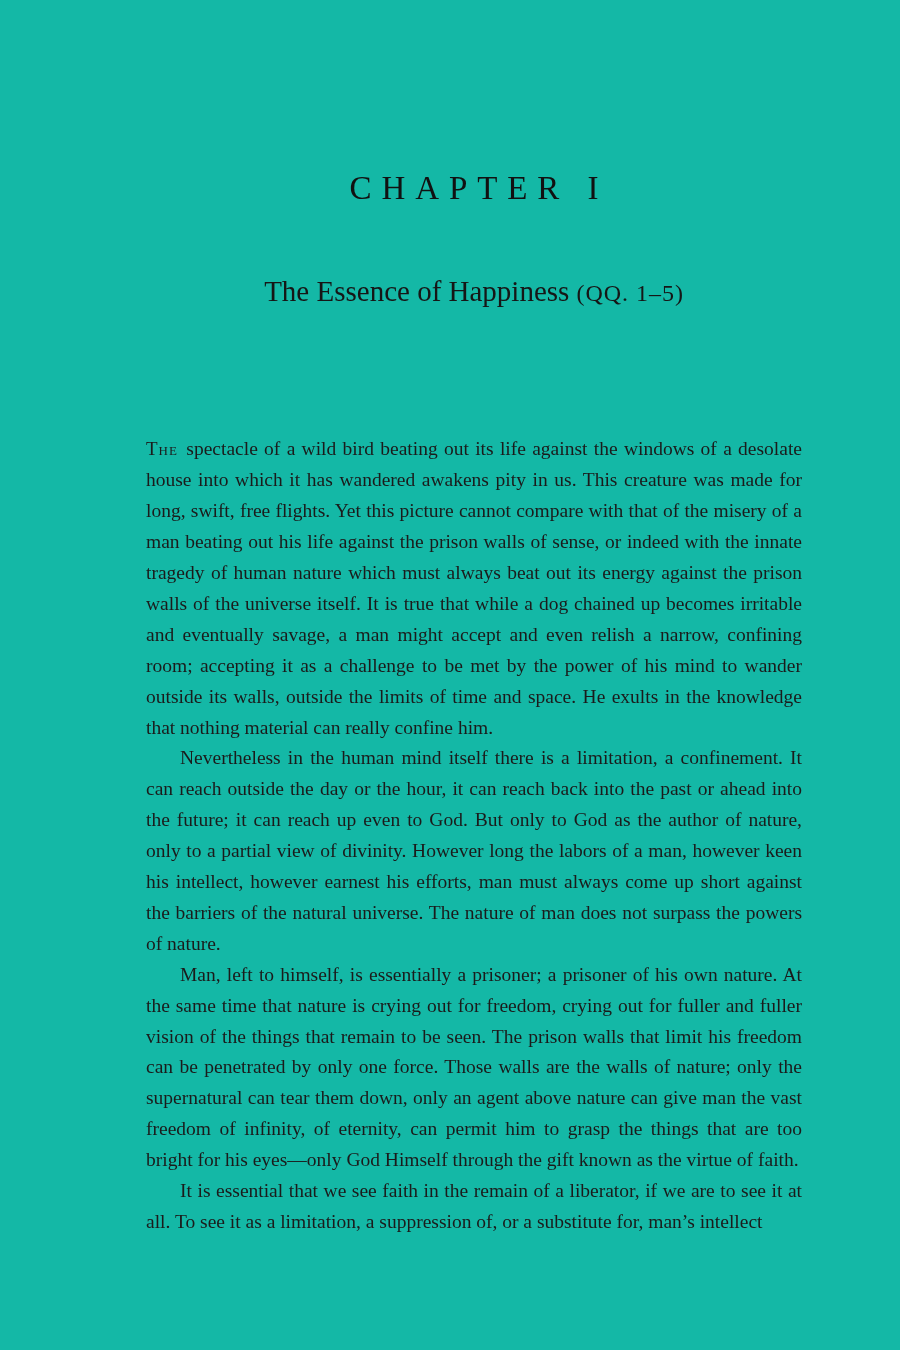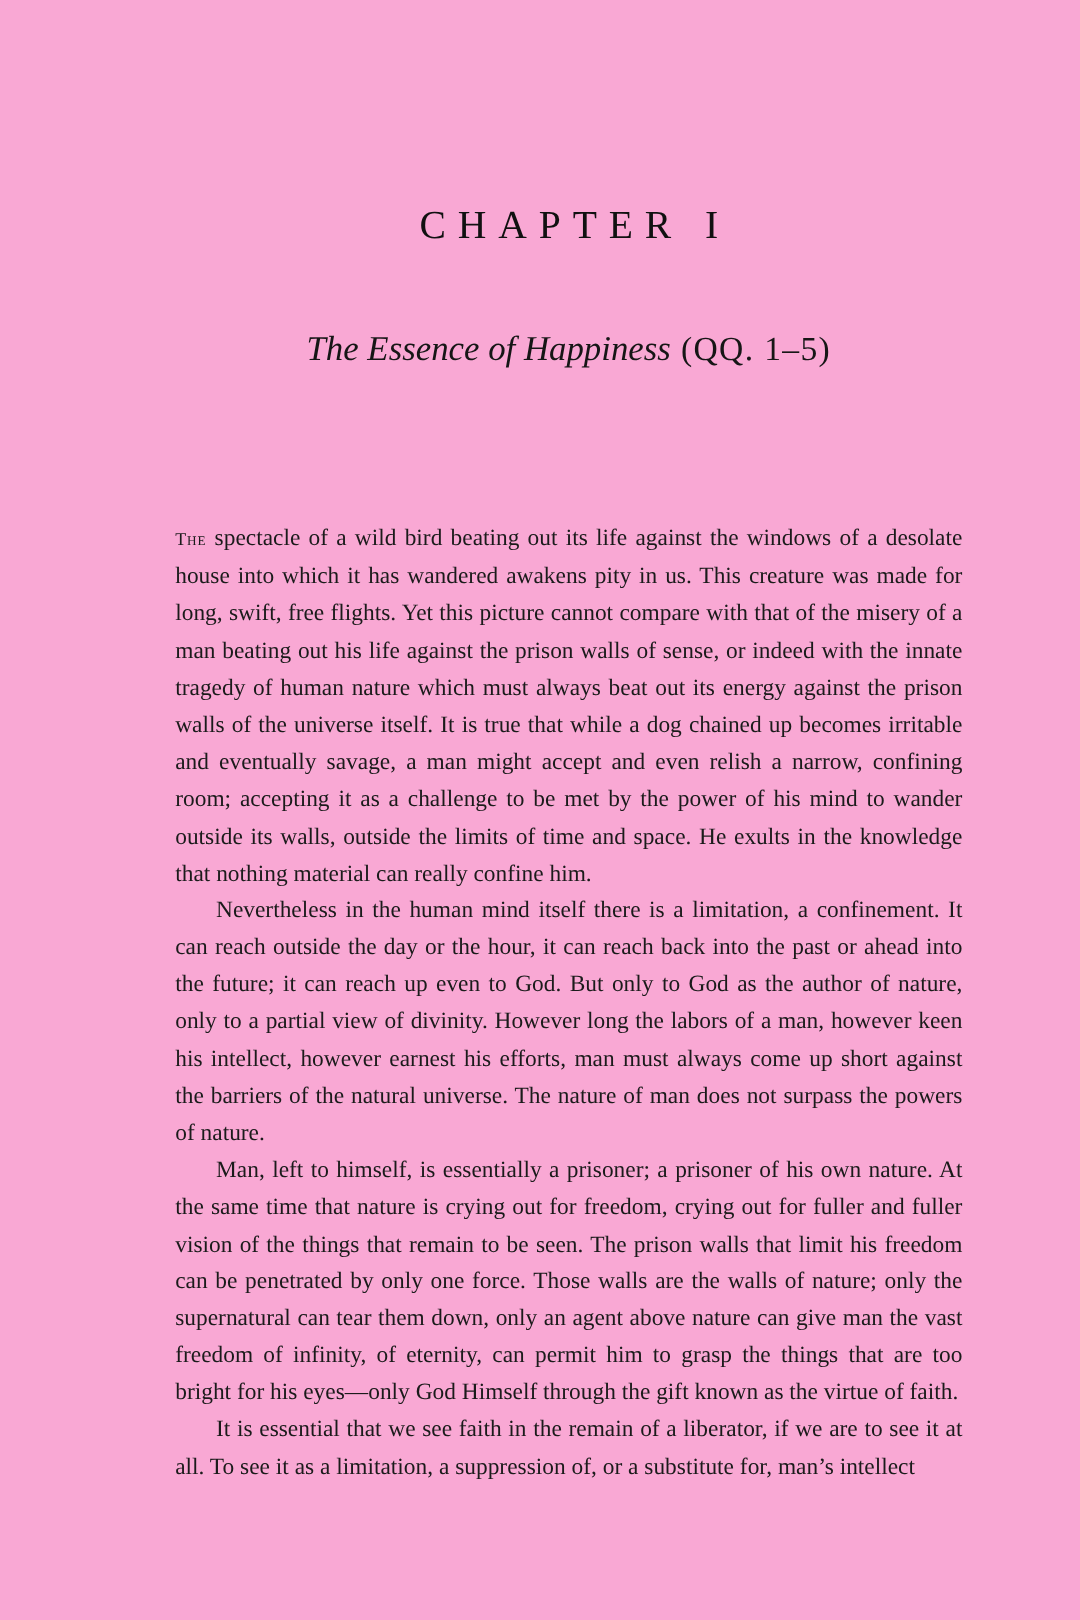--- a/index.html
+++ b/index.html
@@ -4,21 +4,21 @@
 <style>
   html, body {
     margin: 0;
     padding: 0;
     background: #ffffff;
   }
   .page {
     position: relative;
     width: 900px;
     height: 1350px;
-    background: #f9a8d4;
+    background: #14b8a6;
     font-family: "Liberation Serif", serif;
     color: #1b1b1b;
     box-sizing: border-box;
     padding-top: 172px;
     overflow: hidden;
   }
   .chapter-heading {
     margin: 0 0 0 146px;
     width: 656px;
     text-align: center;
@@ -32,45 +32,44 @@
   .subtitle {
     margin: 70px 0 0 146px;
     width: 656px;
     text-align: center;
     font-size: 29px;
     line-height: 1.15;
     color: #161616;
     white-space: nowrap;
   }
   .subtitle-title {
-    font-style: italic;
   }
   .subtitle-ref {
     font-style: normal;
-    font-size: 28px;
+    font-size: 24px;
     letter-spacing: 0.04em;
     margin-left: 0.30em;
   }
   .body-text {
     margin: 126px 0 0 146px;
     width: 656px;
   }
   .para {
     margin: 0;
     font-size: 19.5px;
     line-height: 30.9px;
     text-align: justify;
     color: #1b1b1b;
   }
   .para.indent {
     text-indent: 34px;
   }
   .lead-smallcaps {
     font-variant: small-caps;
-    font-size: 15px;
+    font-size: 19px;
     letter-spacing: 0.05em;
     margin-right: 0.45em;
     font-family: Liberation Serif, serif;
   }
 </style>
 </head>
 <body>
 
 <main class="page">
 

